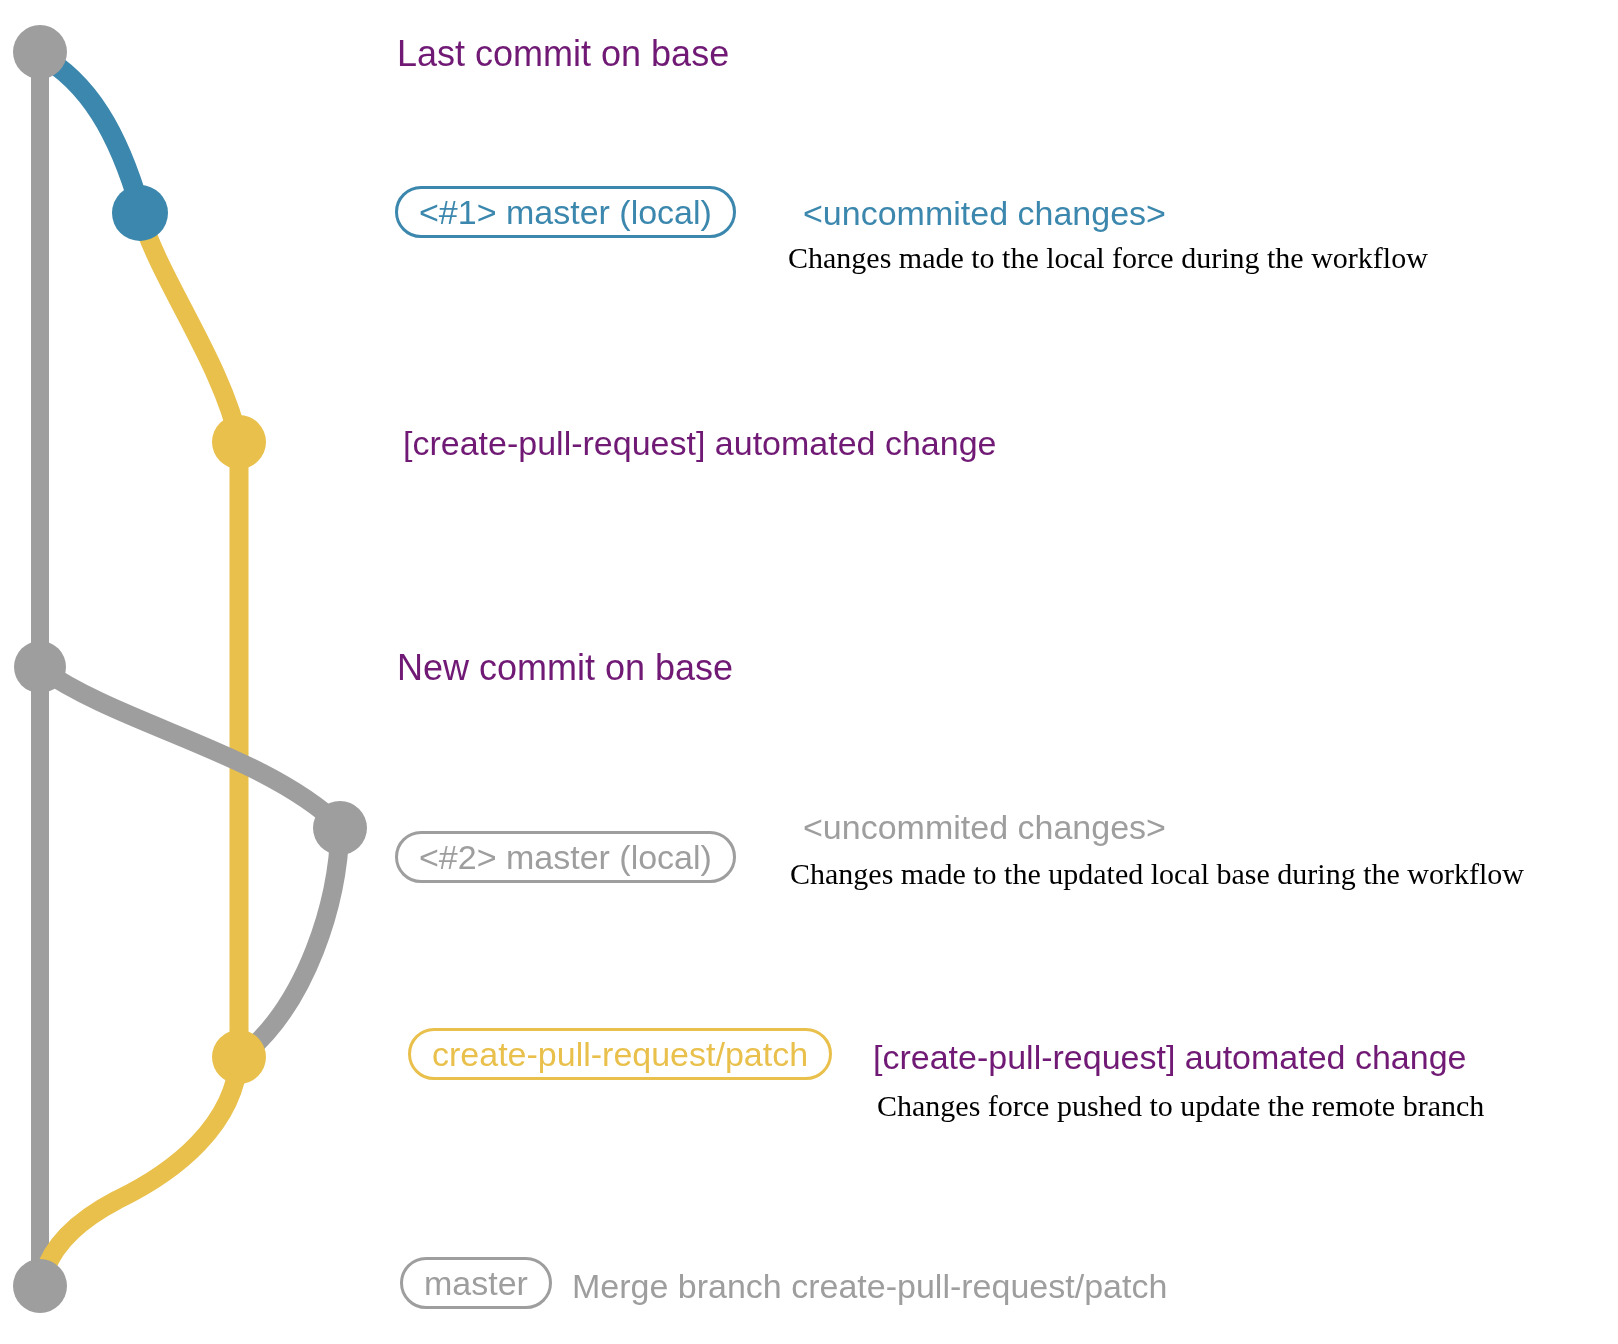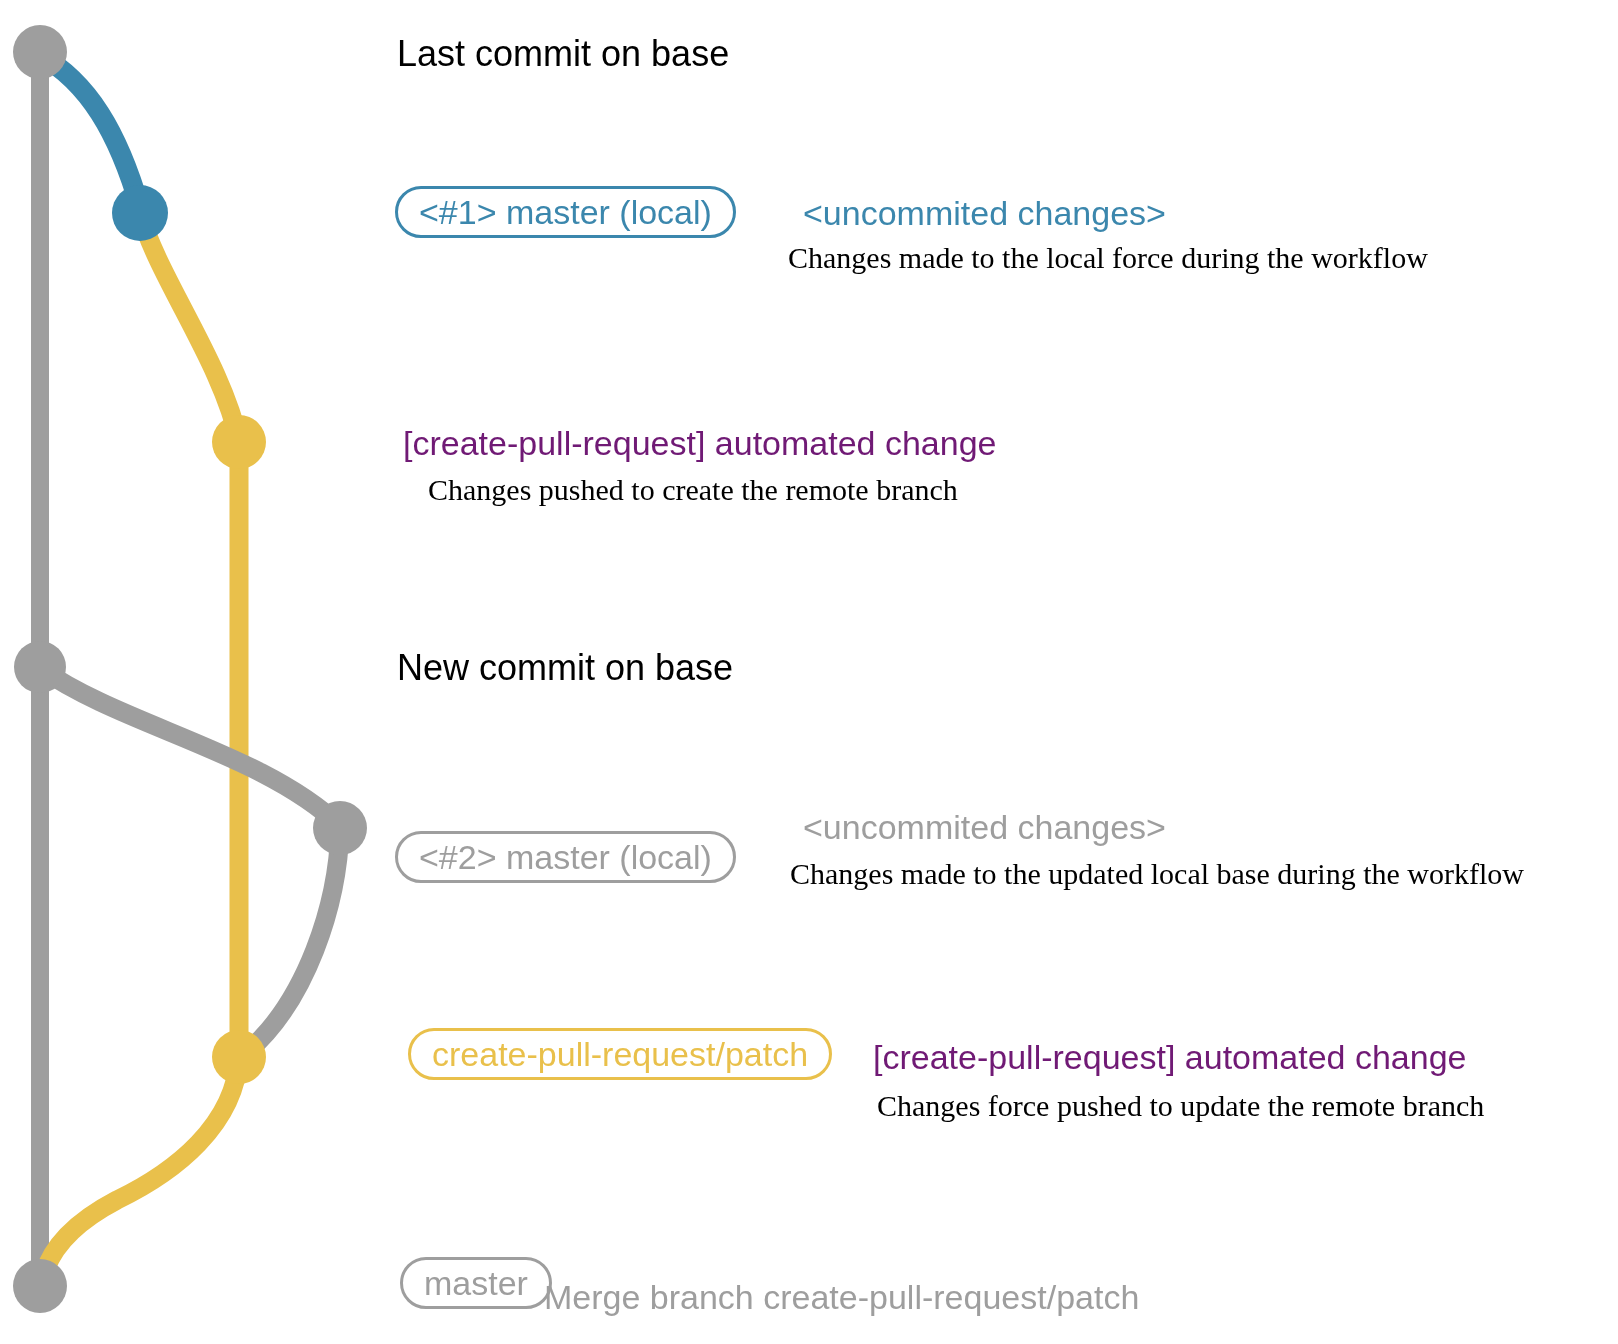--- a/index.html
+++ b/index.html
@@ -5,21 +5,21 @@
   html,body{margin:0;padding:0;background:#ffffff;}
   #stage{
     position:relative;
     width:1618px;height:1344px;
     overflow:hidden;
     background:#ffffff;
     font-family:"Liberation Sans", sans-serif;
   }
   #graph-svg{position:absolute;left:0;top:0;}
   .abs{position:absolute;white-space:nowrap;}
-  .title{font-size:36px;color:#000000;line-height:42px;}
+  .title{font-size:36px;color:#701a75;line-height:42px;}
   .note{font-size:34px;line-height:41px;}
   .note-blue{color:#3b87ad;}
   .note-gray{color:#9e9e9e;}
   .note-yellow{color:#701a75;}
   .detail{
     font-family:"Liberation Serif", serif;
     font-size:30px;color:#000000;line-height:36px;
   }
   .badge{
     display:flex;align-items:center;justify-content:center;
@@ -62,34 +62,33 @@
 
   <div class="abs title" style="left:397px;top:33px;">Last commit on base</div>
 
   <div class="abs badge badge-blue" style="left:395px;top:186px;">
     <span>&lt;#1&gt; master (local)</span>
   </div>
   <div class="abs note note-blue" style="left:803px;top:193px;">&lt;uncommited changes&gt;</div>
   <div class="abs detail" style="left:788px;top:240px;">Changes made to the local force during the workflow</div>
 
   <div class="abs note note-yellow" style="left:403px;top:423px;">[create-pull-request] automated change</div>
-  <div class="abs detail" style="left:428px;top:472px;">Changes pushed to create the remote branch</div>
 
   <div class="abs title" style="left:397px;top:647px;">New commit on base</div>
 
   <div class="abs badge badge-gray" style="left:395px;top:831px;justify-content:center;">
     <span>&lt;#2&gt; master (local)</span>
   </div>
   <div class="abs note note-gray" style="left:803px;top:807px;">&lt;uncommited changes&gt;</div>
   <div class="abs detail" style="left:790px;top:856px;">Changes made to the updated local base during the workflow</div>
 
   <div class="abs badge badge-yellow" style="left:408px;top:1028px;">
     <span>create-pull-request/patch</span>
   </div>
   <div class="abs note note-yellow" style="left:873px;top:1037px;">[create-pull-request] automated change</div>
   <div class="abs detail" style="left:877px;top:1088px;">Changes force pushed to update the remote branch</div>
 
   <div class="abs badge badge-gray" style="left:400px;top:1257px;justify-content:center;">
     <span>master</span>
   </div>
-  <div class="abs note note-gray" style="left:544px;top:1266px;margin-top:11px;">Merge branch create-pull-request/patch</div>
+  <div class="abs note note-gray" style="left:572px;top:1266px;">Merge branch create-pull-request/patch</div>
 
 </div>
 
 </body></html>

